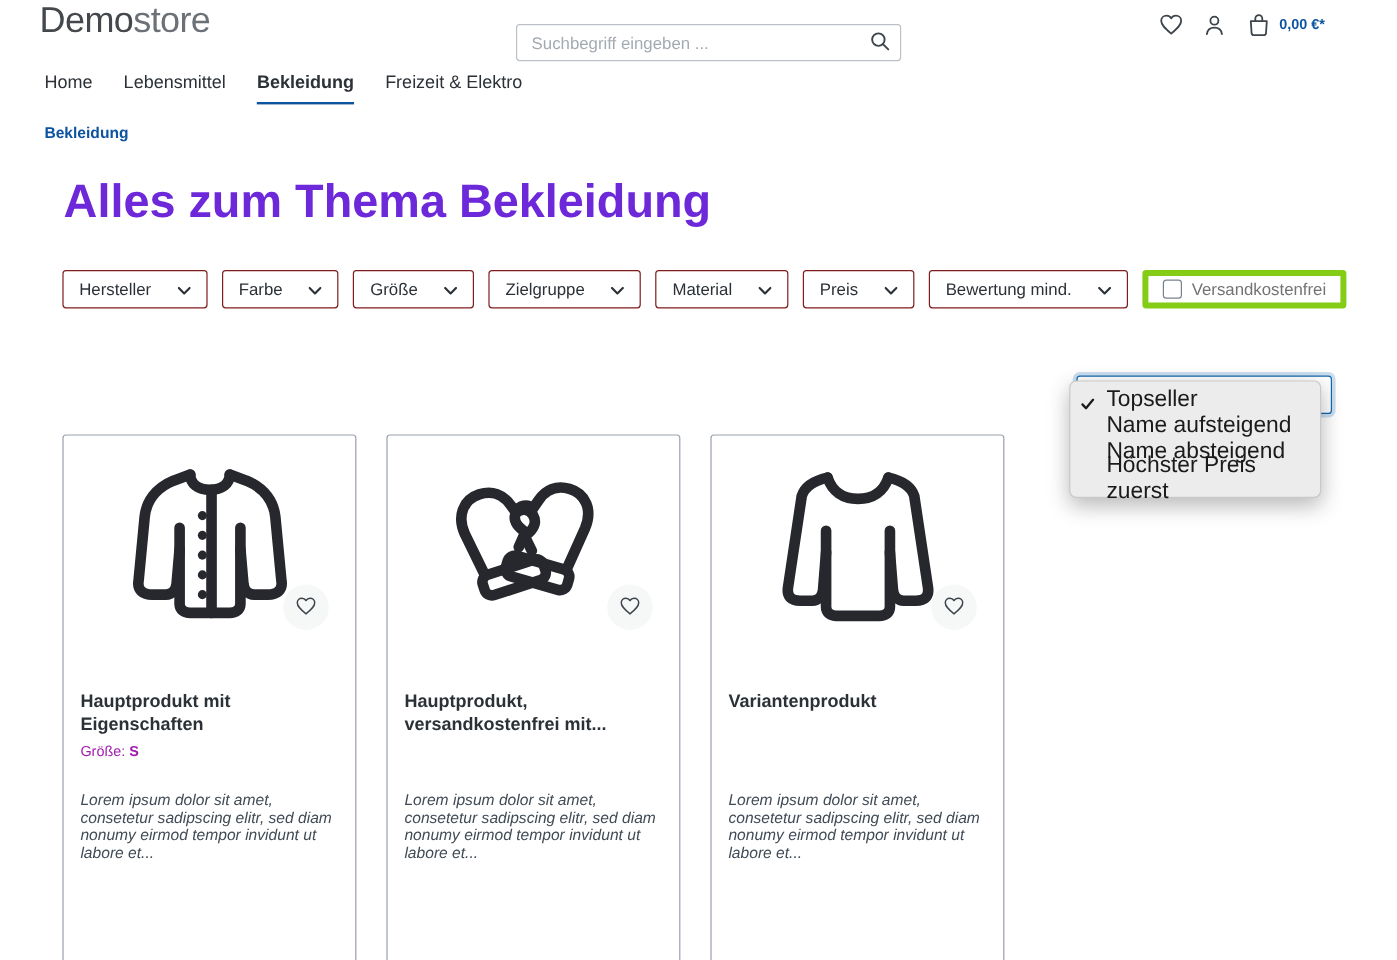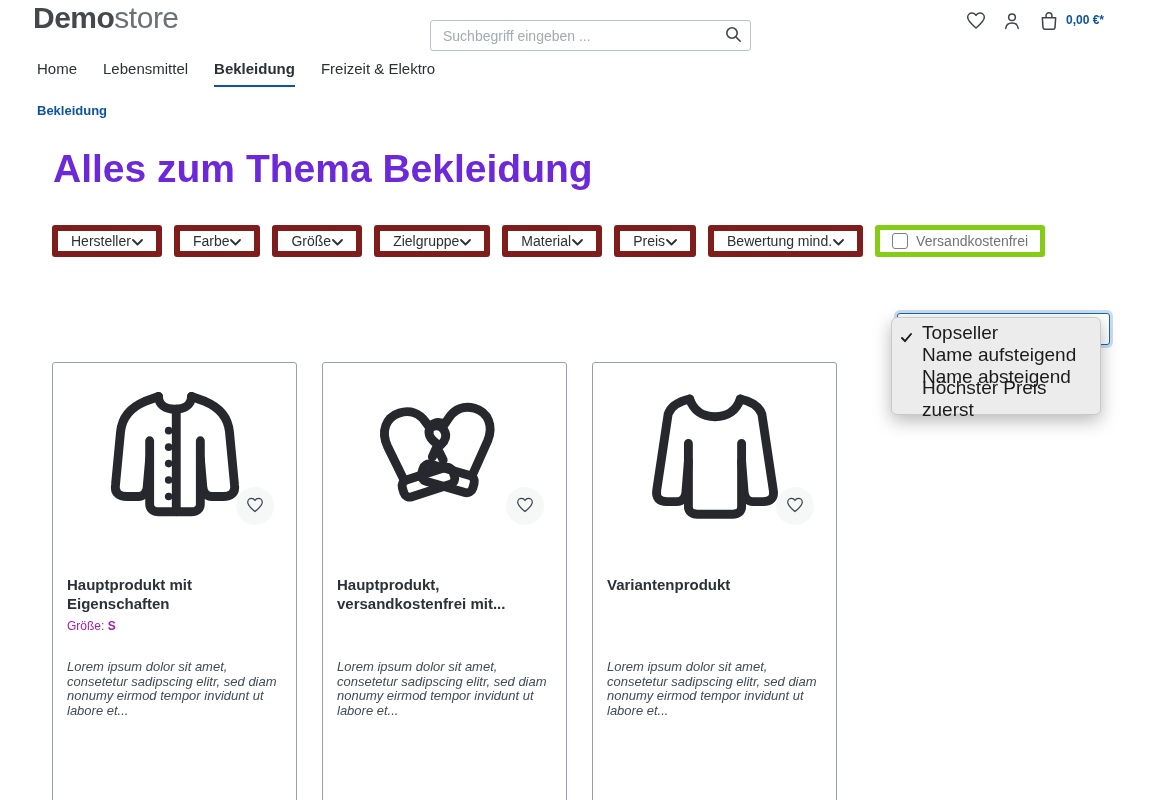--- a/index.html
+++ b/index.html
@@ -2,21 +2,21 @@
 <html><head>
 <meta charset="utf-8">
 <style>
   * { margin:0; padding:0; box-sizing:border-box; }
   html,body { background:#fff; }
   body { font-family:"Liberation Sans", sans-serif; color:#2b3136; }
   .stage { position:relative; width:1164px; height:800px; overflow:hidden; background:#fff; }
 
   
   .logo { position:absolute; left:33px; top:1px; font-size:30px; letter-spacing:-0.5px; cursor:pointer; }
-  .logo .bold { font-weight:700; color:#44484c;text-align:center; }
+  .logo .bold { font-weight:400; color:#44484c;text-align:center; }
   .logo .light { font-weight:400; color:#6b7177; }
 
   .search { position:absolute; left:430px; top:6px; width:321px; height:31px;
             border:1px solid #bcc1c7; border-radius:3px; background:#fff;
             display:flex; align-items:center;margin-top:14px; }
   .search input { flex:1; border:none; outline:none; padding:0 8px 0 12px; font-size:14px;
                   color:#2b3136; font-family:"Liberation Sans",sans-serif; background:transparent; }
   .search input::placeholder { color:#a3aab1; }
   .search .search-btn { width:34px; height:29px; border:none; background:transparent; cursor:pointer;
                         display:flex; align-items:center; justify-content:center; }
@@ -31,22 +31,22 @@
   .nav a { color:#2b3136; text-decoration:none; padding-bottom:8px; cursor:pointer; }
   .nav a.active { font-weight:700; border-bottom:2px solid #0d54a0; }
 
   
   .breadcrumb { position:absolute; left:37px; top:103px; font-size:13px; font-weight:700;
                 color:#0d54a0; cursor:pointer; }
   .page-title { position:absolute; left:53px; top:147px; font-size:39px; font-weight:700; color:#6d28d9; }
 
   
   .filters { position:absolute; left:52px; top:225px; display:flex; gap:12px; }
-  .filter-btn { height:32px; display:flex; align-items:center; gap:1px; padding:0 13px;
-                background:#fff; border:6px solid #7f1d1d; border-radius:3px;
+  .filter-btn { height:32px; display:flex; align-items:center; gap:22px; padding:0 13px;
+                background:#fff; border:1px solid #7f1d1d; border-radius:3px;
                 font-size:14px; color:#2b3136; cursor:pointer; font-family:"Liberation Sans",sans-serif; }
   .filter-check { height:32px; display:flex; align-items:center; gap:8px; padding:0 12px;
                   background:#fff; border:5px solid #84cc16; border-radius:3px;
                   font-size:14px; color:#737373; cursor:pointer; }
   .filter-check .box { width:16px; height:16px; border:1px solid #79828c; border-radius:3px; background:#fff; }
 
   
   .sort-select { position:absolute; left:897px; top:313px; width:213px; height:32px;
                  background:#fff; border:1px solid #1368b0; border-radius:3px;
                  box-shadow:0 0 0 3px rgba(19,104,176,0.22); cursor:pointer; }

